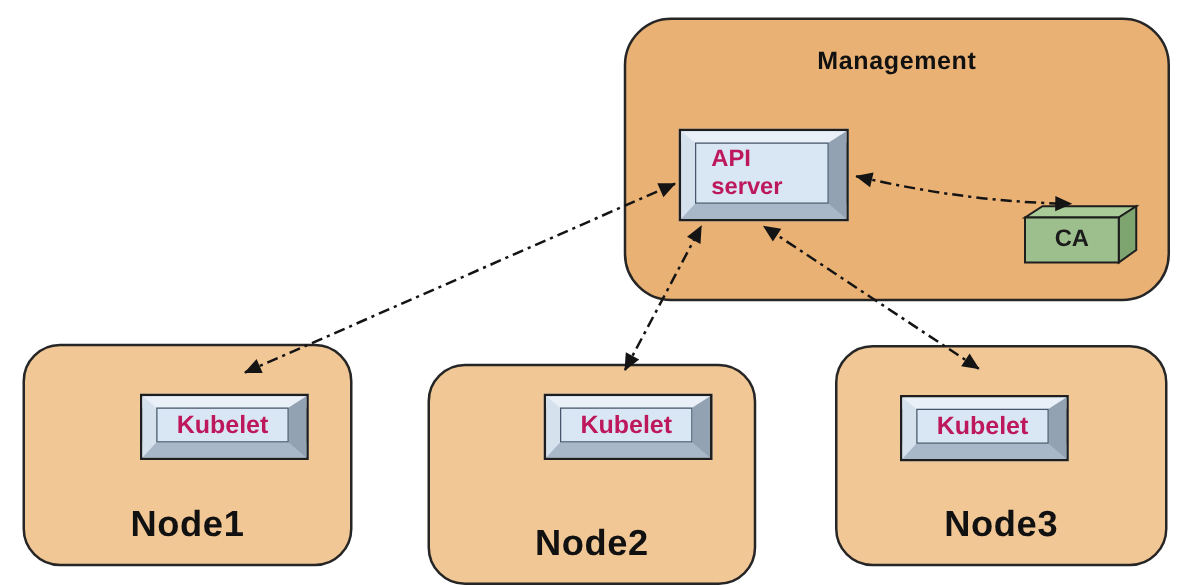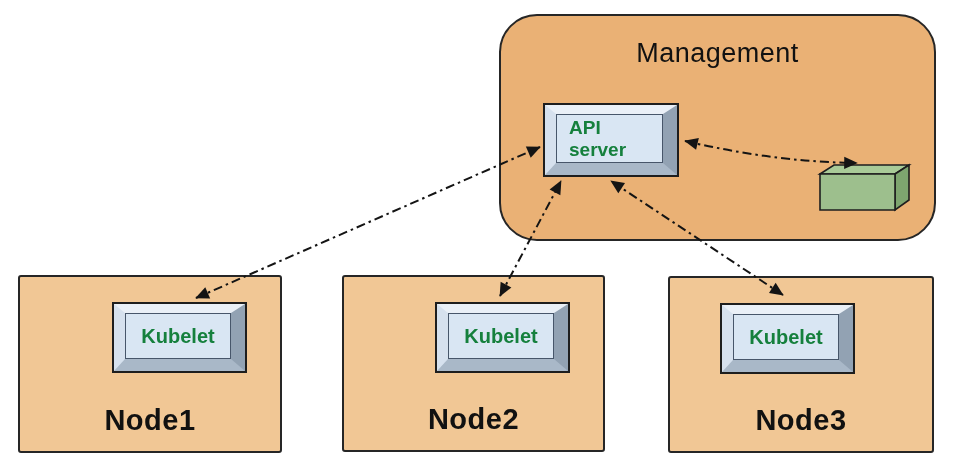--- a/index.html
+++ b/index.html
@@ -10,46 +10,46 @@
   .group {
     position:absolute; box-sizing:border-box;
     border:2.5px solid #262626;
   }
   #mgmt-node {
     left:499px; top:14px; width:437px; height:227px;
     border-radius:38px; background:#EAB175;
   }
   .mgmt-title {
     position:absolute; top:22px; left:0; right:0; text-align:center;
-    font-size:27px; font-weight:normal; line-height:1.18; letter-spacing:0.5px;
+    font-size:20px; font-weight:bold; line-height:1.18; letter-spacing:0.5px;
   }
-  .worker-node { border-radius:3px; background:#F1C795; }
+  .worker-node { border-radius:30px; background:#F1C795; }
   #node1 { left:18px;  top:275px; width:264px; height:178px; }
-  #node2 { left:342px; top:275px; width:263px; height:177px; }
+  #node2 { left:342px; top:291px; width:263px; height:177px; }
   #node3 { left:668px; top:276px; width:266px; height:177px; }
   .node-label {
     position:absolute; bottom:14px; left:0; right:0; text-align:center;
     font-size:29px; font-weight:bold; letter-spacing:0.5px;
   }
   
   .box3d { position:absolute; box-sizing:border-box; border:2px solid #1e1e1e; background:#D9E6F3; }
   .bevel {
     width:100%; height:100%; box-sizing:border-box; border-style:solid;
     border-width:9px 14px 12px 11px;
     border-top-color:#EAF0F7; border-right-color:#92A2B3;
     border-bottom-color:#A9B8C8; border-left-color:#D6E1EE;
   }
   .face {
     width:100%; height:100%; box-sizing:border-box; background:#D9E6F3;
     border:1px solid #47566a; display:flex; align-items:center; justify-content:center;
-    font-weight:bold; color:#15803d;
+    font-weight:bold; color:#be185d;
   }
   #api-box { left:543px; top:103px; width:136px; height:74px; }
   #api-box .face { justify-content:flex-start; padding-left:12px; font-size:19px; line-height:1.15; }
-  .kubelet-box { width:135px; height:71px; }
+  .kubelet-box { width:135px; height:53px;margin-top:13px; }
   .kubelet-box .face { font-size:20px; }
   #kubelet1 { left:112px; top:302px; }
   #kubelet2 { left:435px; top:302px; }
   #kubelet3 { left:720px; top:303px; }
   
   #ca-svg { position:absolute; left:812px; top:157px; }
   .ca-label {
     position:absolute; left:820px; top:174px; width:75px; height:36px;
     display:flex; align-items:center; justify-content:center;
     font-size:19px; font-weight:bold; color:#1b1b1b;
@@ -107,20 +107,21 @@
     <div class="bevel">
       <div class="face">Kubelet</div>
     </div>
   </div>
 
   <svg id="ca-svg" width="106" height="58" viewBox="0 0 106 58">
     <polygon points="8,17 22,8 97,8 83,17" fill="#A9CB98" stroke="#1e1e1e" stroke-width="1.6"></polygon>
     <polygon points="83,17 97,8 97,43 83,53" fill="#7EA56F" stroke="#1e1e1e" stroke-width="1.6"></polygon>
     <polygon points="8,17 83,17 83,53 8,53" fill="#9DBF8D" stroke="#1e1e1e" stroke-width="1.6"></polygon>
   </svg>
+  <div class="ca-label">CA</div>
 
   <svg id="arrows" width="958" height="468" viewBox="0 0 958 468">
     <defs>
       <marker id="ah" viewBox="0 0 10 10" refX="8.5" refY="5" markerWidth="8" markerHeight="8" orient="auto-start-reverse">
         <path d="M0.5,1.2 L9,5 L0.5,8.8 Z" fill="#141414"></path>
       </marker>
     </defs>
     <path class="conn" d="M196,298 L540,147" marker-start="url(#ah)" marker-end="url(#ah)"></path>
     <path class="conn" d="M500,296 L561,181" marker-start="url(#ah)" marker-end="url(#ah)"></path>
     <path class="conn" d="M783,295 L611,181" marker-start="url(#ah)" marker-end="url(#ah)"></path>

